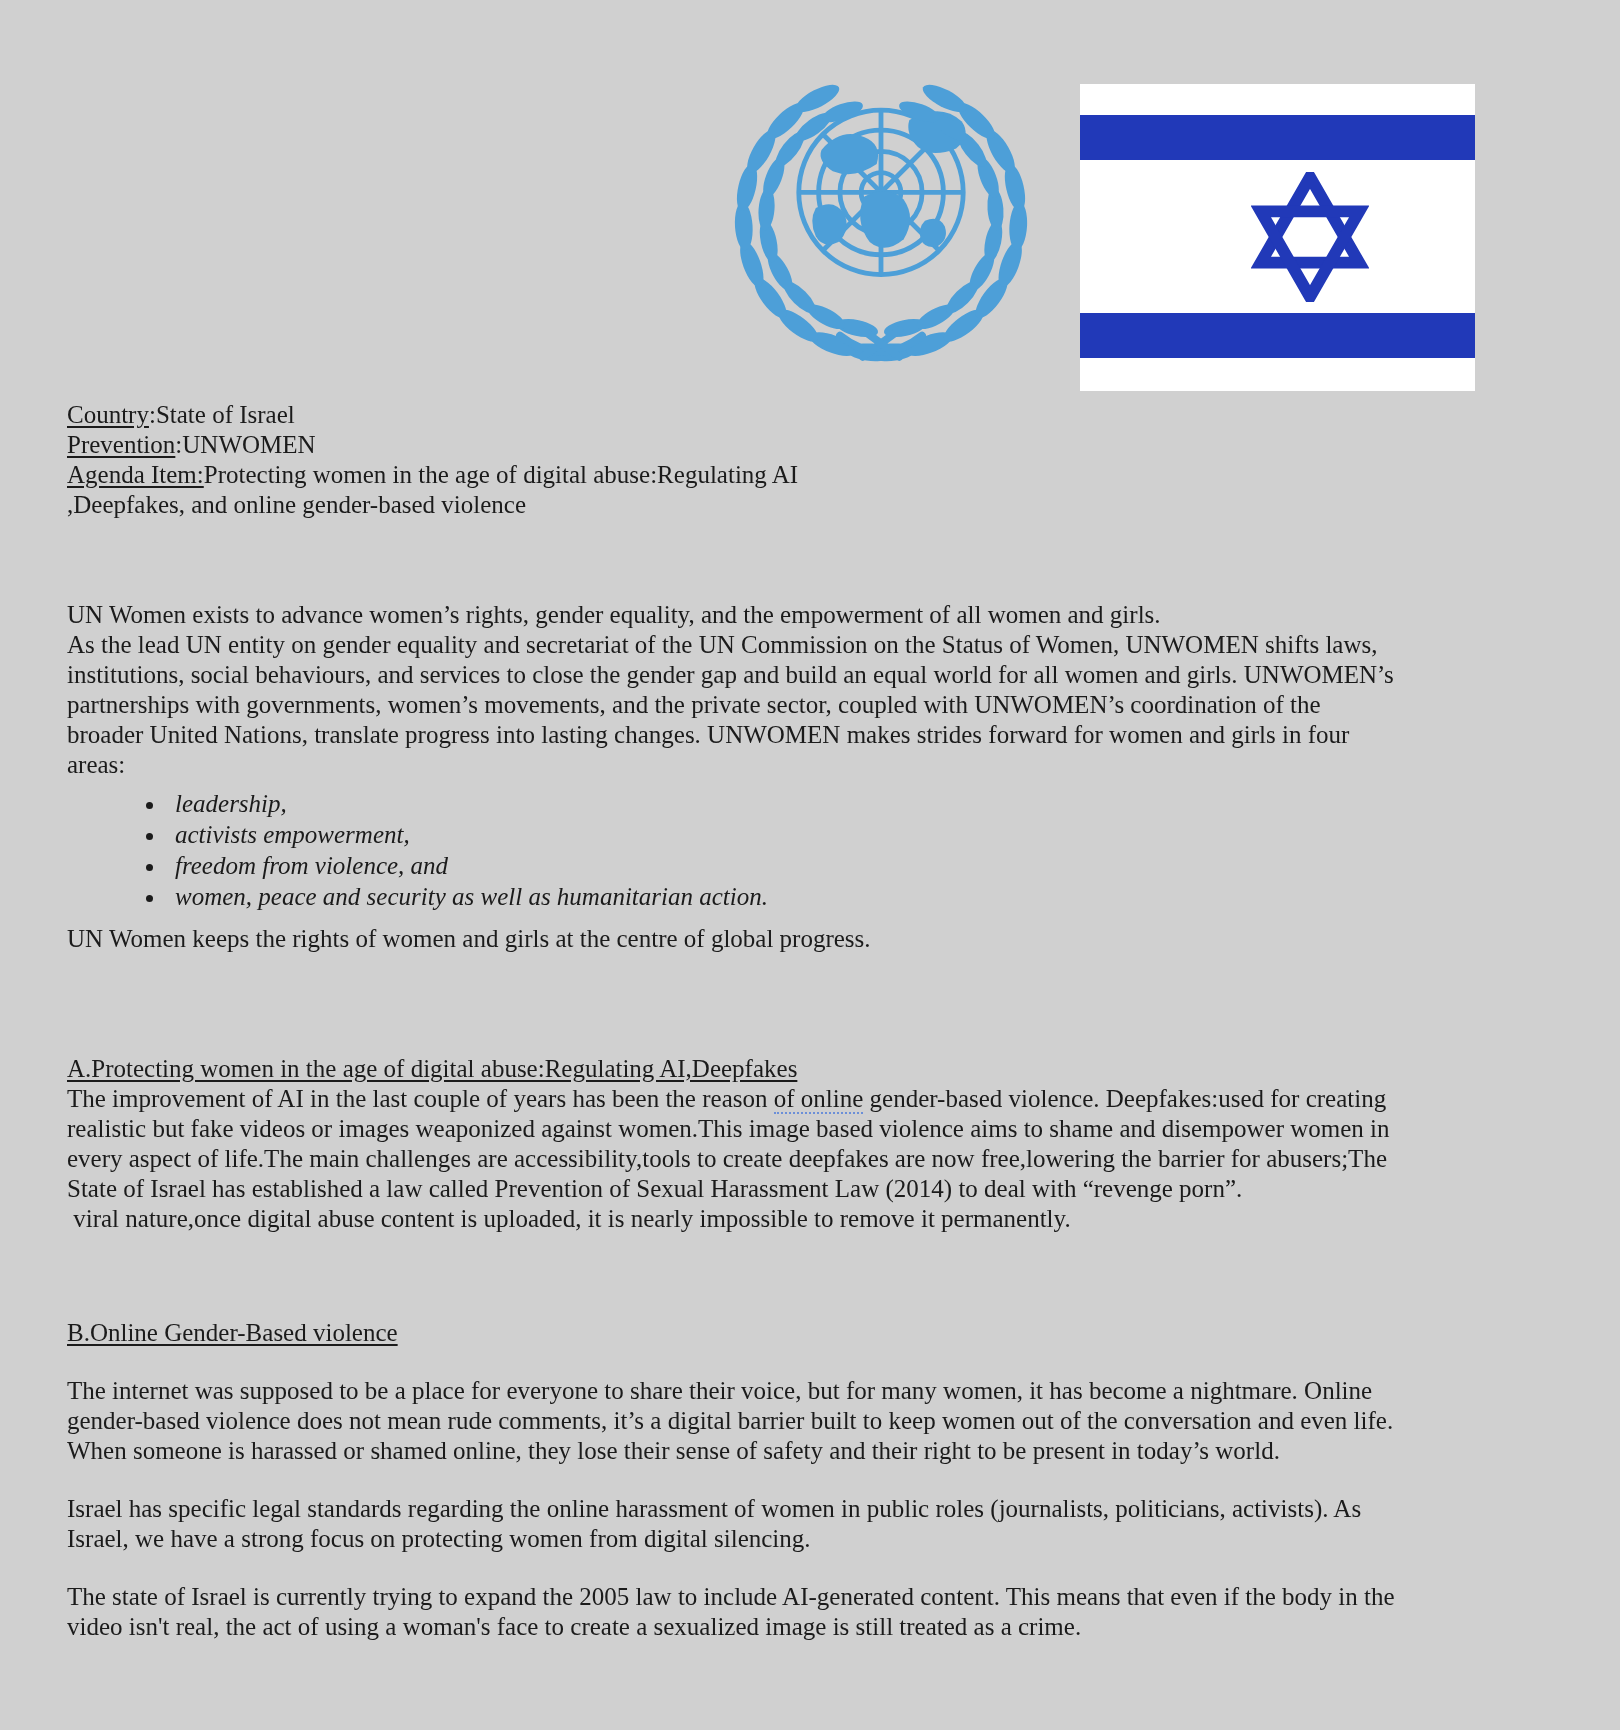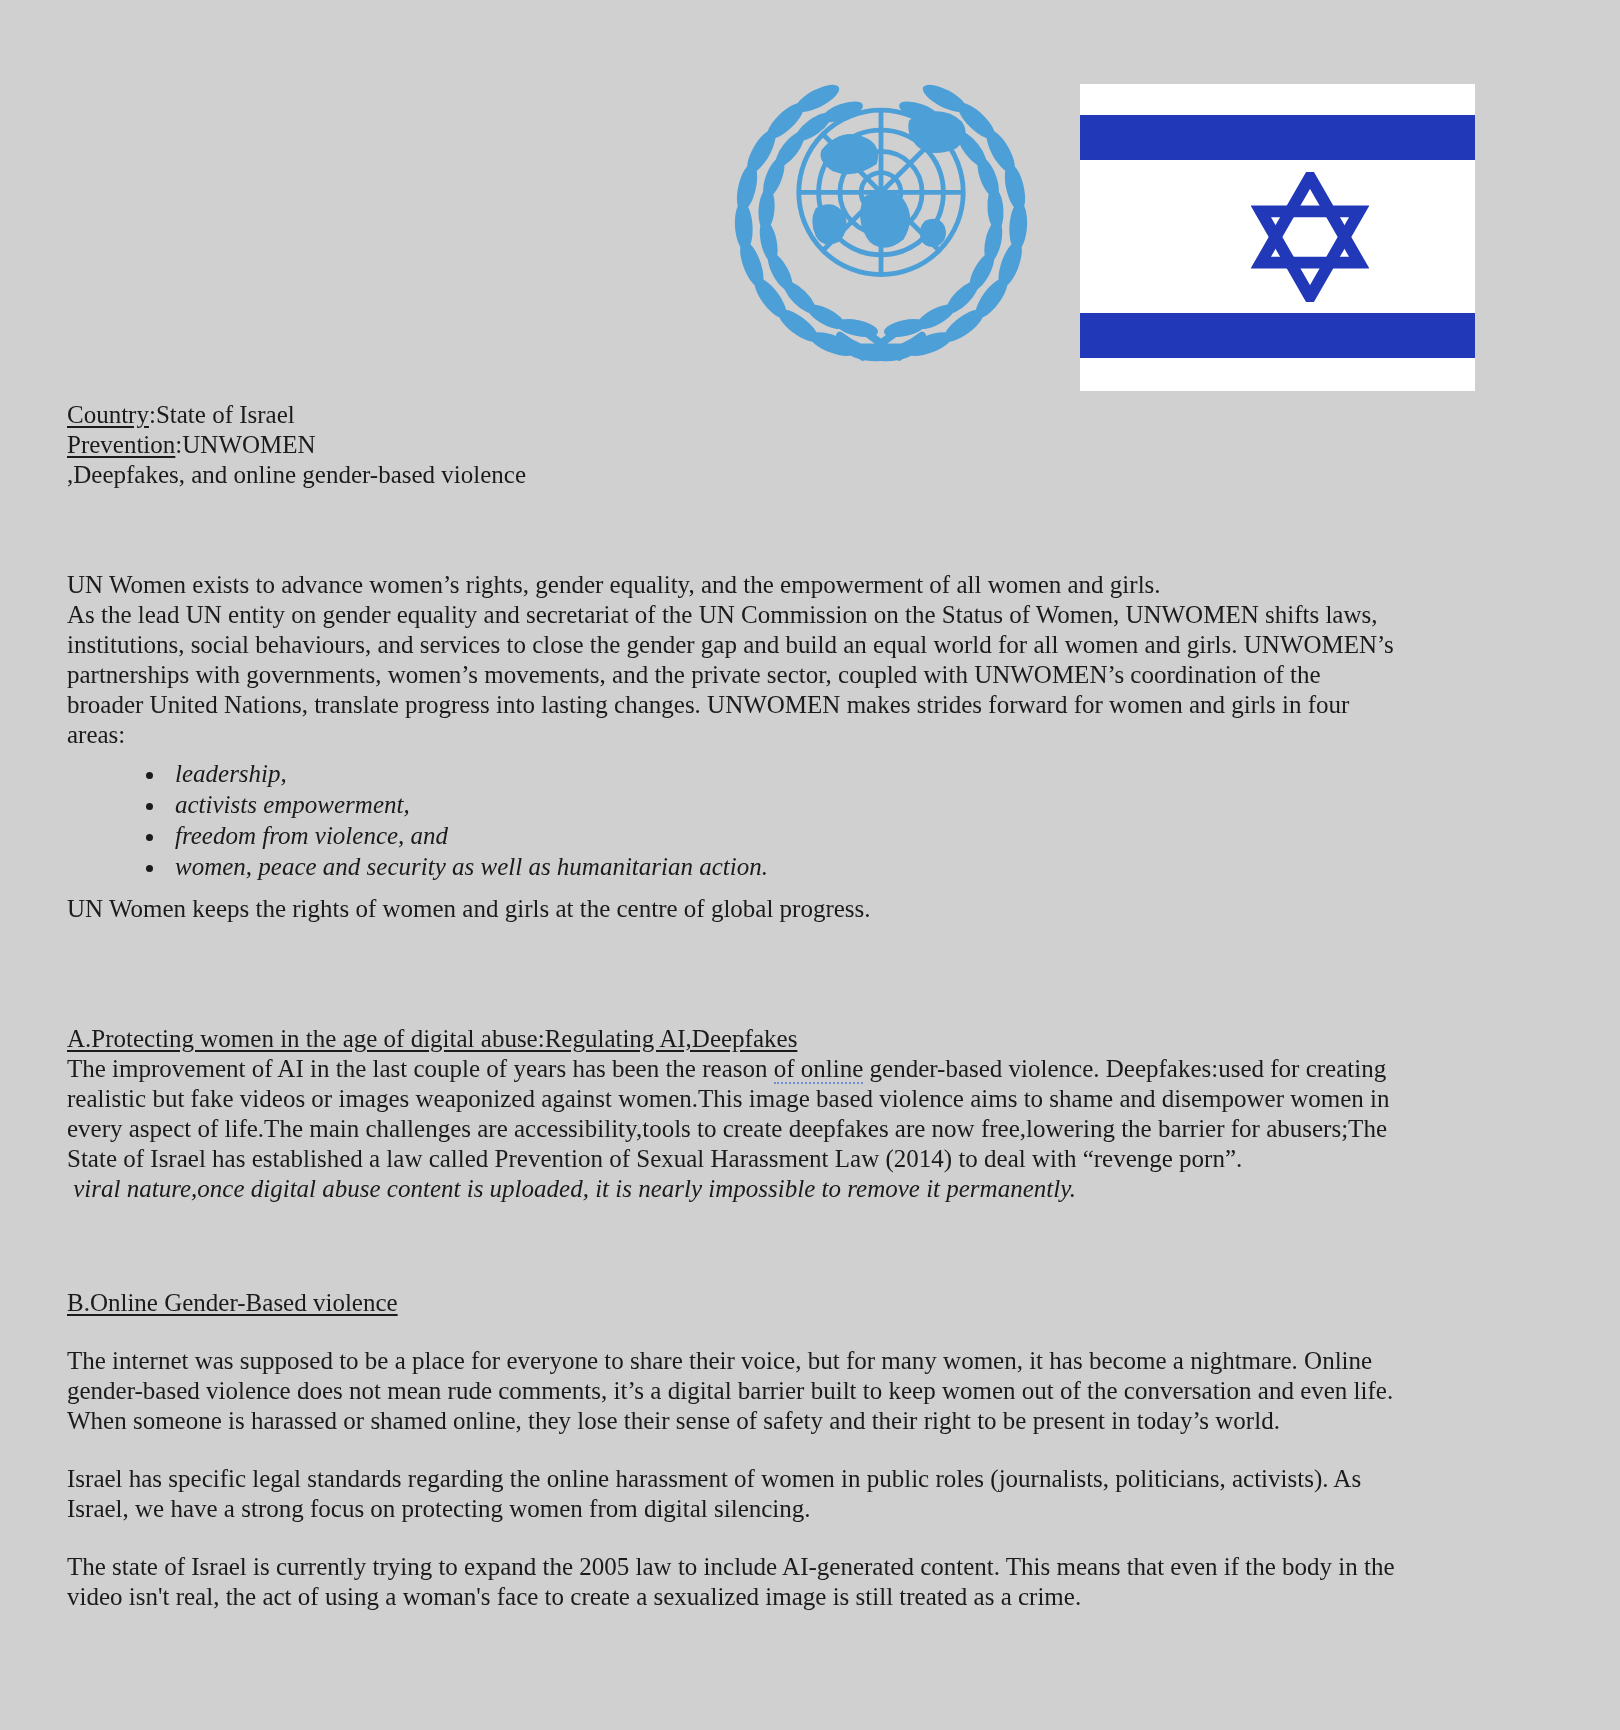--- a/index.html
+++ b/index.html
@@ -36,21 +36,21 @@
   .hdr{margin-top:2px;}
   .hdr .lbl{text-decoration:underline;text-underline-offset:3px;}
   .intro{margin-top:80px;}
   ul.bullets{margin:8px 0 0 100px;list-style:disc;font-style:italic;}
   ul.bullets li{padding-left:8px;line-height:31px;}
   .closing{margin-top:12px;}
   .sec-heading{margin-top:100px;text-decoration:underline;text-underline-offset:3px;}
   .sec-heading.b{margin-top:84px;}
   .tight{margin-top:0;}
   .para{margin-top:28px;}
-  .preline{white-space:pre-wrap;font-style:italic;}
+  .preline{white-space:pre-wrap;}
   .spellmark{border-bottom:2px dotted var(--spell);padding-bottom:0px;}
 </style>
 </head>
 <body>
 
 <div class="page">
 
   <div class="header-images">
 
     <svg class="un-emblem" viewBox="0 0 260 230" fill="none" stroke="#4d9fd8">
@@ -130,20 +130,21 @@
       <svg width="118" height="130" viewBox="0 0 120 132" fill="none" stroke="#2139b8" stroke-width="12">
         <polygon points="60,5 110,92 10,92"></polygon>
         <polygon points="60,127 10,40 110,40"></polygon>
       </svg>
     </div>
   </div>
 
   <div class="doc-text hdr">
     <div><span class="lbl">Country</span><span>:State of Israel</span></div>
     <div><span class="lbl">Prevention</span><span>:UNWOMEN</span></div>
+    <div><span class="lbl">Agenda Item:</span><span>Protecting women in the age of digital abuse:Regulating AI</span></div>
     <div><span class="lbl"></span><span>,Deepfakes, and online gender-based violence</span></div>
   </div>
 
   <div class="doc-text intro">
     <div>UN Women exists to advance women’s rights, gender equality, and the empowerment of all women and girls.</div>
     <div>As the lead UN entity on gender equality and secretariat of the UN Commission on the Status of Women, UNWOMEN shifts laws, institutions, social behaviours, and services to close the gender gap and build an equal world for all women and girls. UNWOMEN’s partnerships with governments, women’s movements, and the private sector, coupled with UNWOMEN’s coordination of the broader United Nations, translate progress into lasting changes. UNWOMEN makes strides forward for women and girls in four areas:</div>
   </div>
 
   <div class="doc-text">
     <ul class="bullets">

